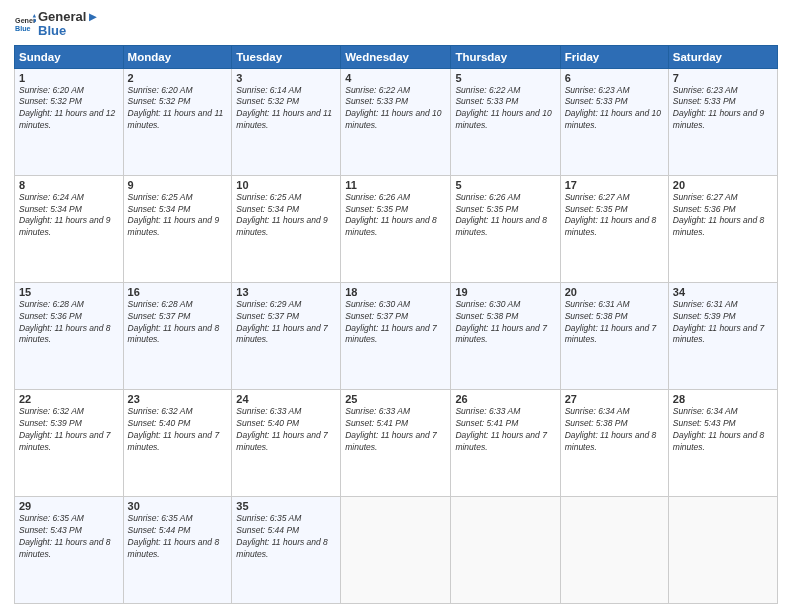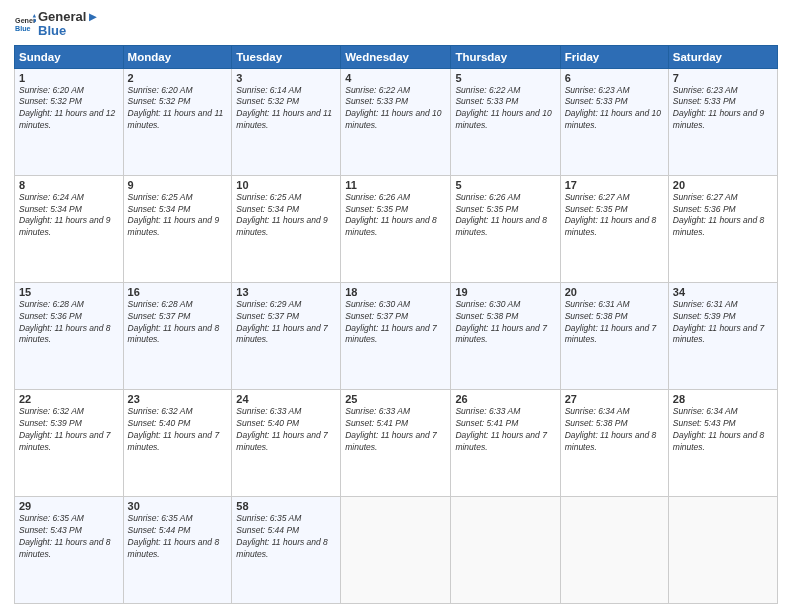--- a/index.html
+++ b/index.html
@@ -368,21 +368,21 @@
       </td>
           <td>
         <span class="day-num">30</span>
         <div class="day-info">
           <span>Sunrise: 6:35 AM</span><br>
           <span>Sunset: 5:44 PM</span><br>
           <span>Daylight: 11 hours and 8 minutes.</span>
         </div>
       </td>
           <td>
-        <span class="day-num">58</span>
+        <span class="day-num">35</span>
         <div class="day-info">
           <span>Sunrise: 6:35 AM</span><br>
           <span>Sunset: 5:44 PM</span><br>
           <span>Daylight: 11 hours and 8 minutes.</span>
         </div>
       </td>
           <td class="empty-cell"></td>
           <td class="empty-cell"></td>
           <td class="empty-cell"></td>
           <td class="empty-cell"></td>

